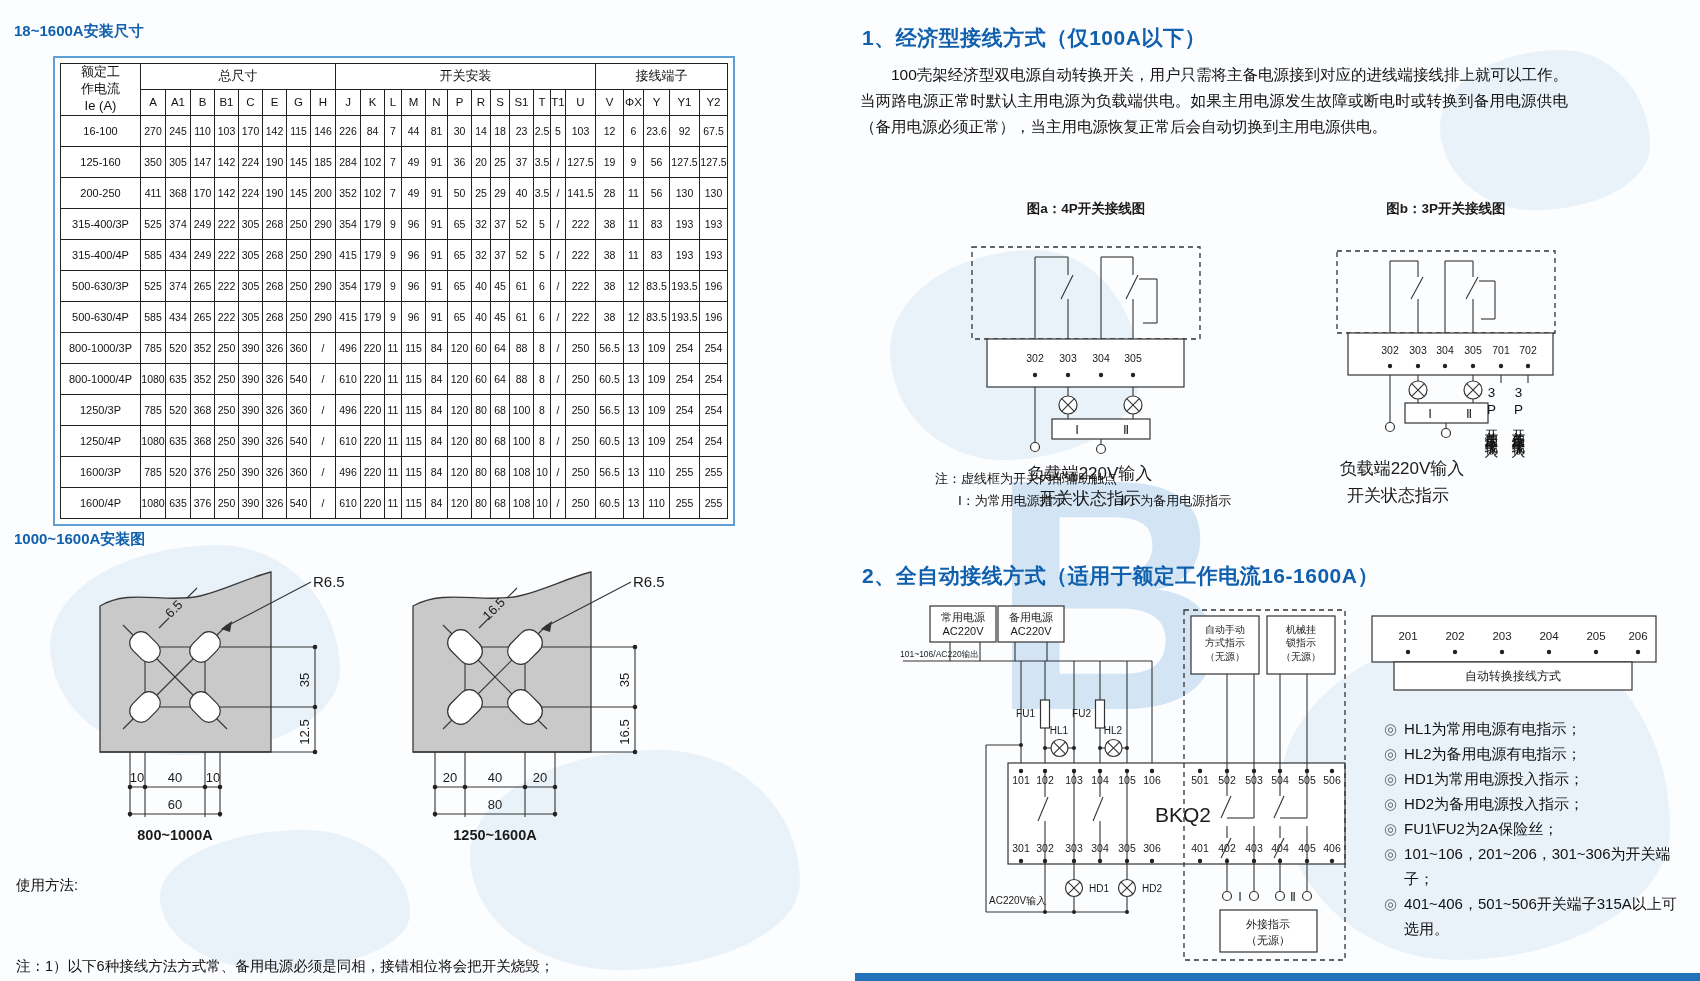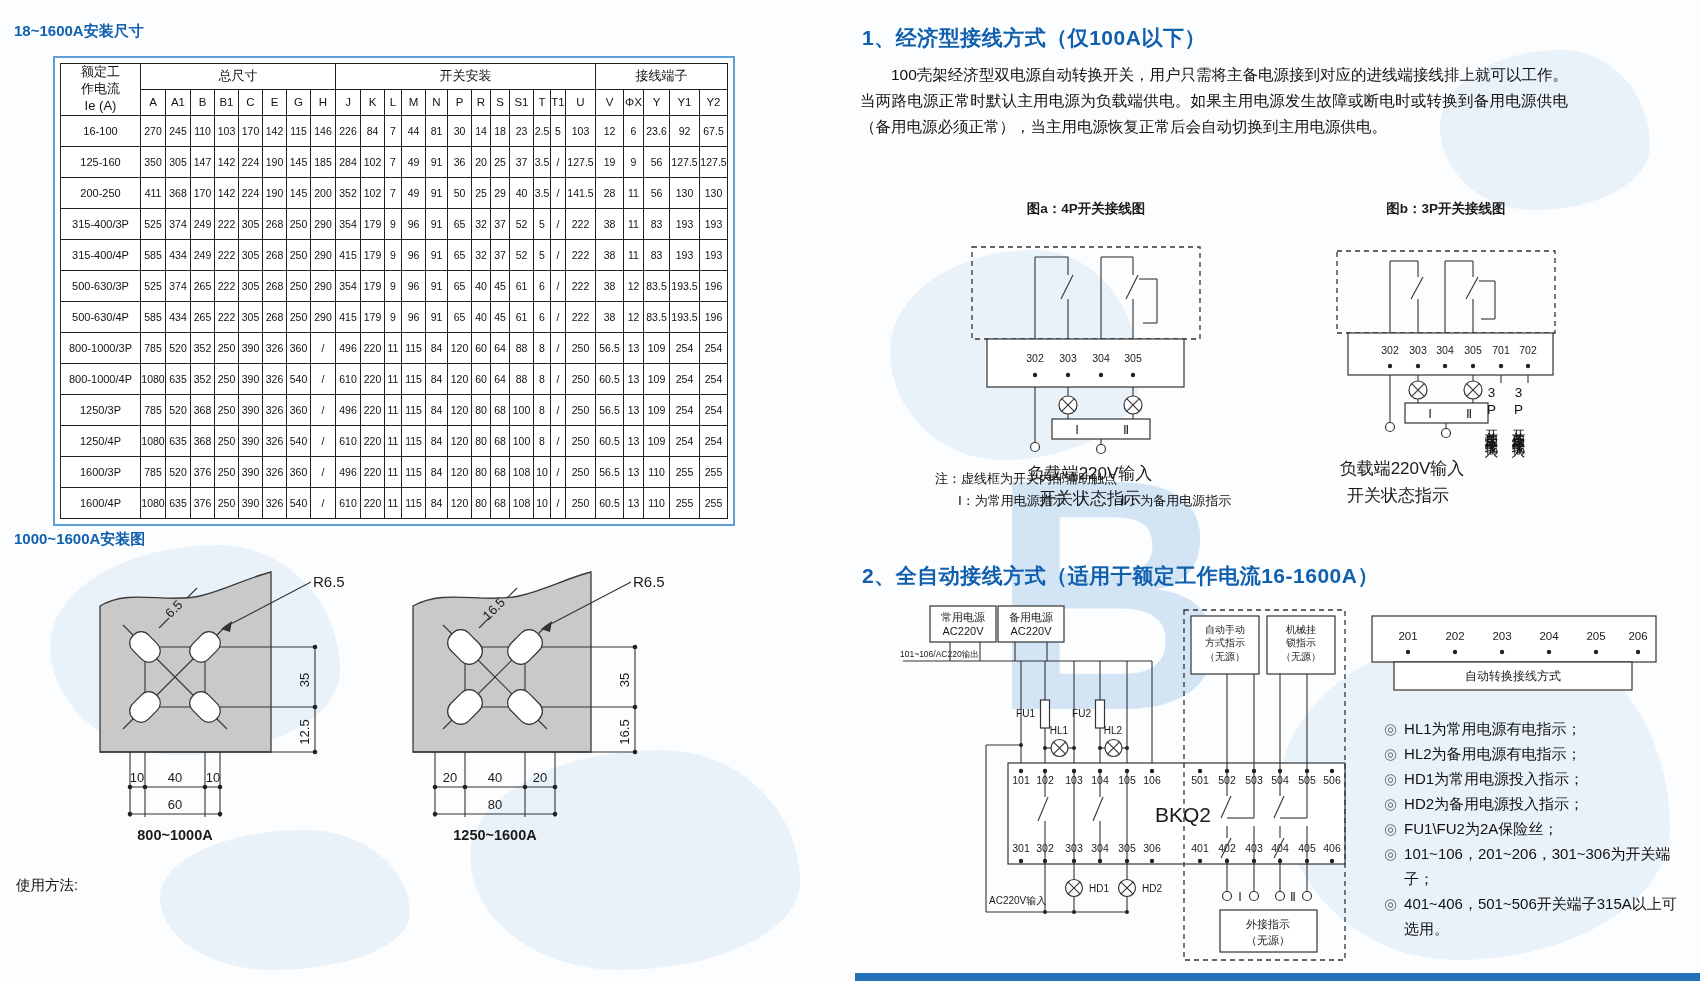--- a/index.html
+++ b/index.html
@@ -583,20 +583,21 @@
       <text x="145" y="230" font-size="13" text-anchor="middle">20</text>
       <line class="ln" x1="40" y1="262" x2="160" y2="262"></line>
       <circle cx="40" cy="262" r="2.3" fill="#222"></circle>
         <circle cx="160" cy="262" r="2.3" fill="#222"></circle>
       <text x="100" y="257" font-size="13" text-anchor="middle">80</text>
       <text x="100" y="288" font-size="14.5" text-anchor="middle" class="ttl">1250~1600A</text>
     </svg>
 
     <div class="abs usage" style="left:16px;top:818px;">
       <div>使用方法:</div>
+      <div>注：1）以下6种接线方法方式常、备用电源必须是同相，接错相位将会把开关烧毁；</div>
       
       
     </div>
 
     <div class="abs sec-title-lg accent" style="left:862px;top:24px;color:var(--accent,#1060ae);">1、经济型接线方式（仅100A以下）</div>
 
     <div class="abs" style="left:860px;top:62px;width:708px;">
       <p class="para">100壳架经济型双电源自动转换开关，用户只需将主备电源接到对应的进线端接线排上就可以工作。当两路电源正常时默认主用电源为负载端供电。如果主用电源发生故障或断电时或转换到备用电源供电（备用电源必须正常），当主用电源恢复正常后会自动切换到主用电源供电。</p>
     </div>
 

